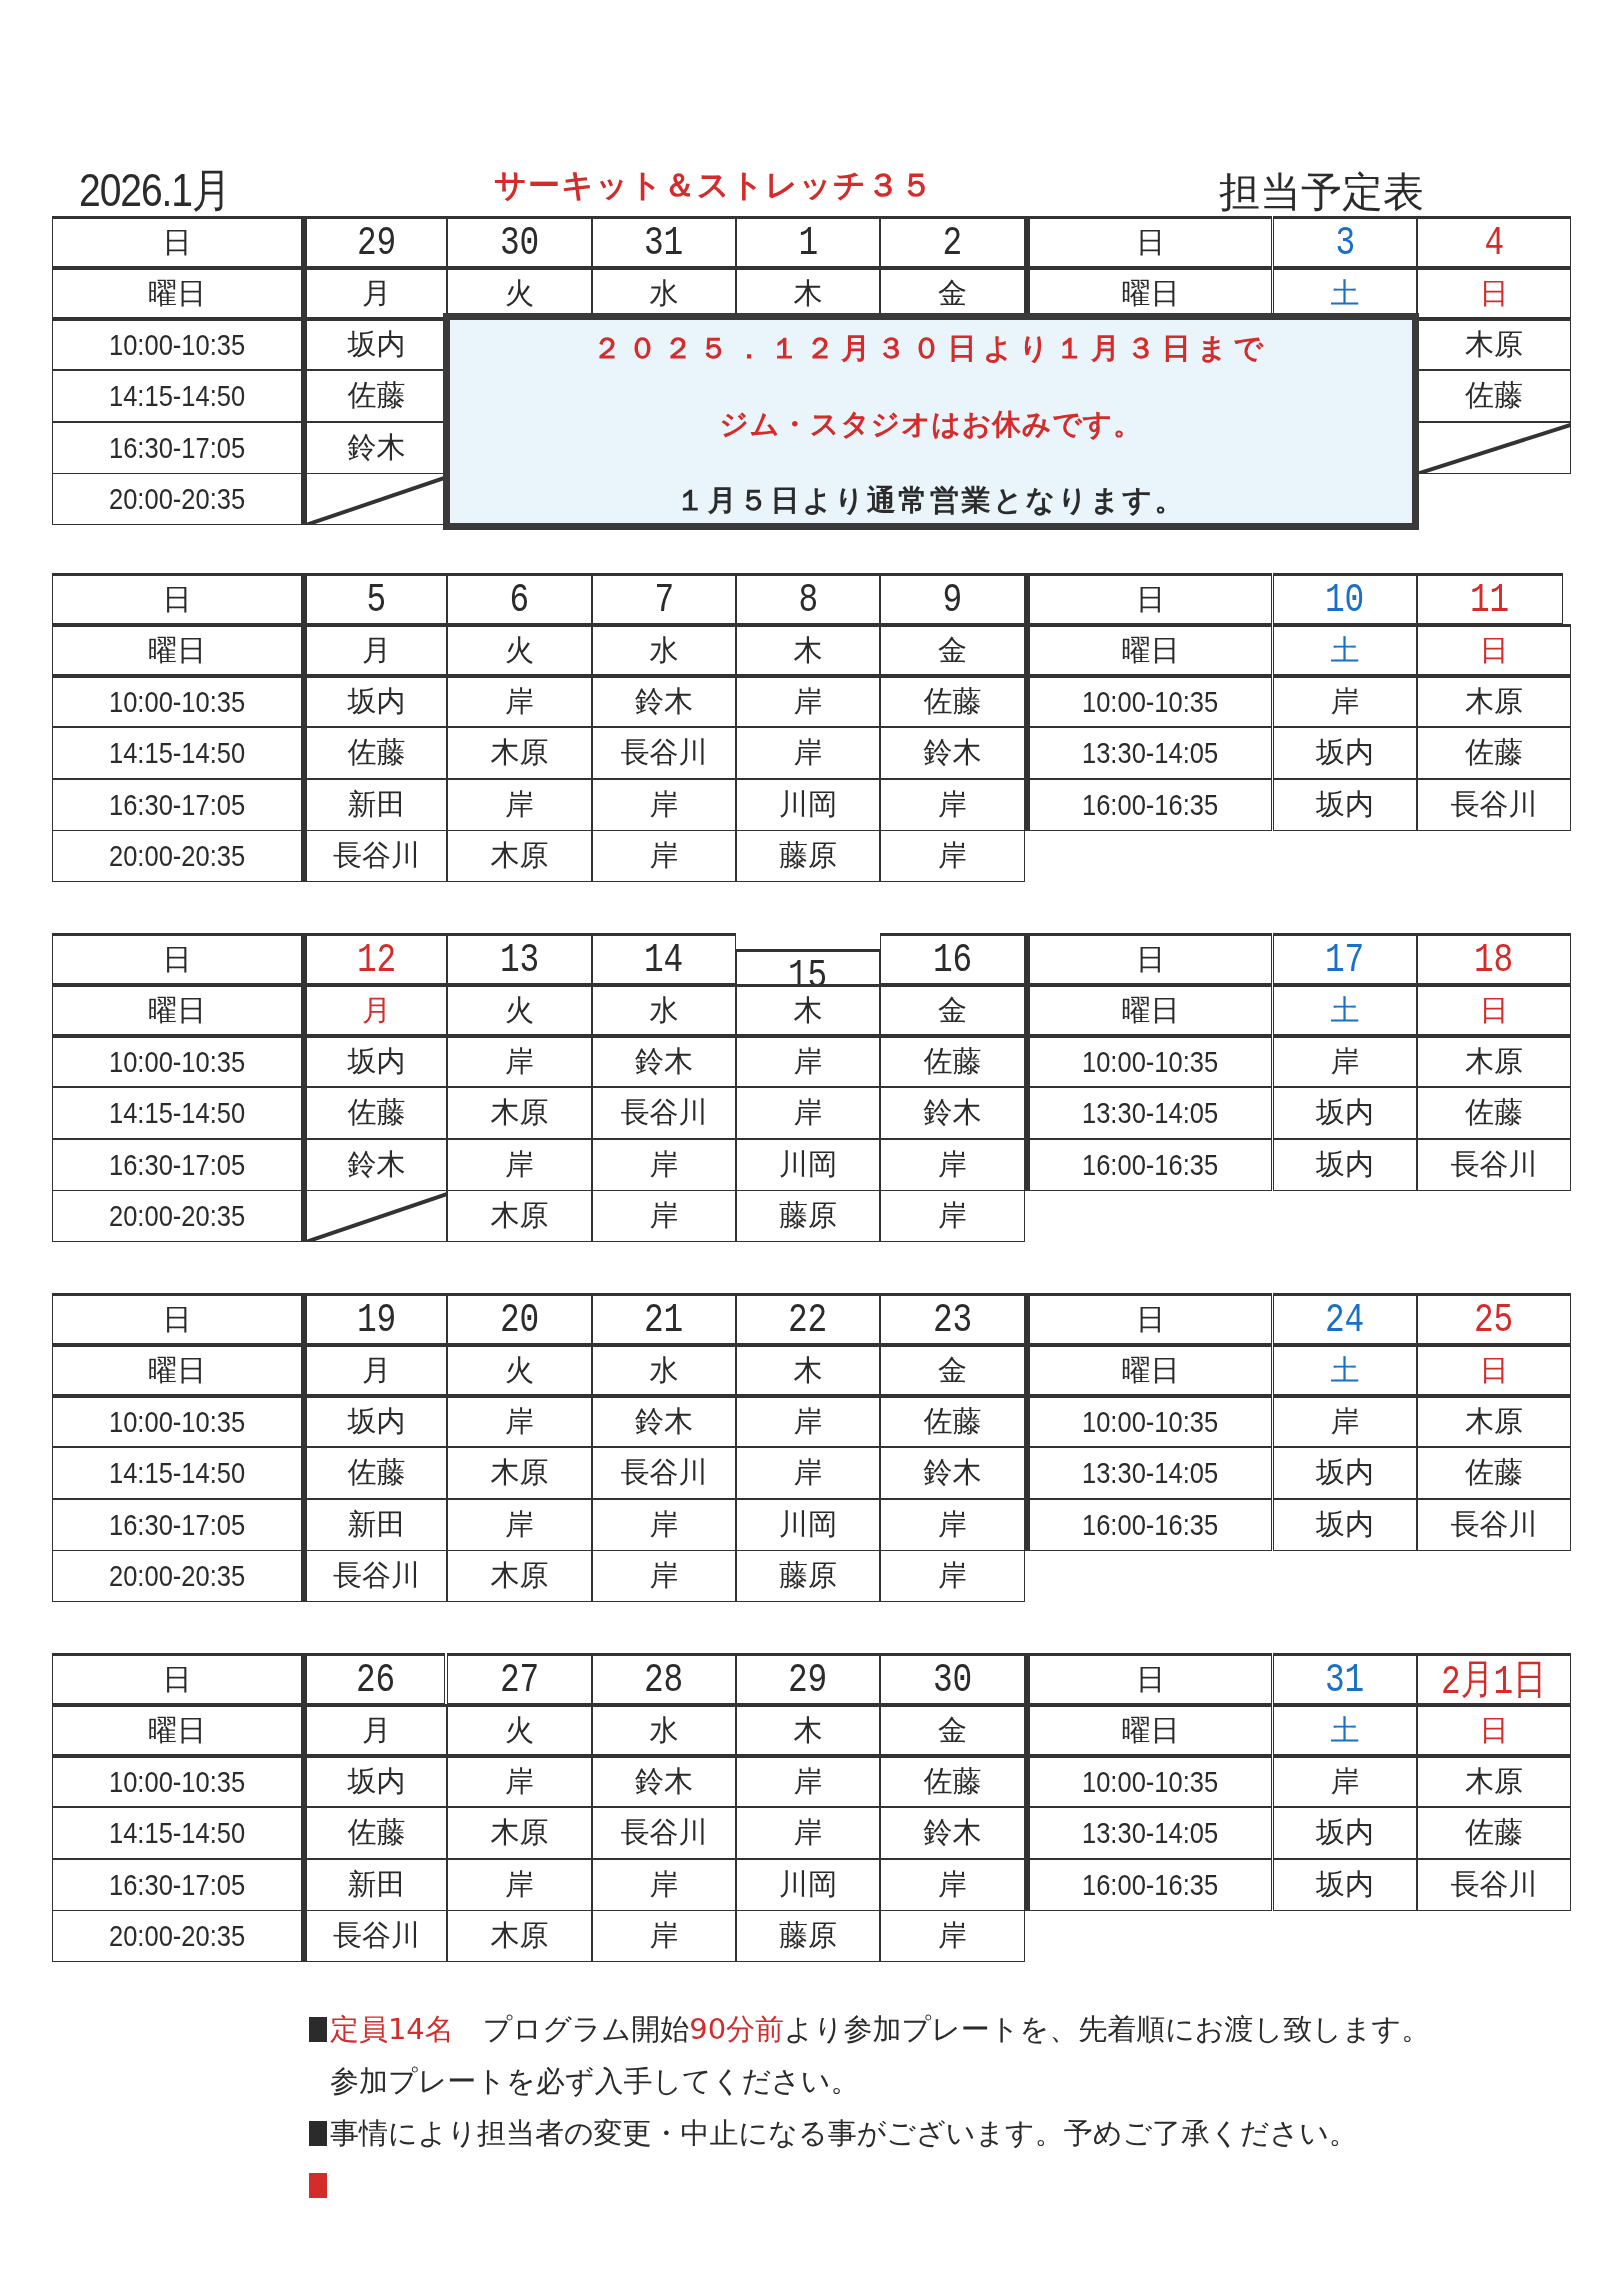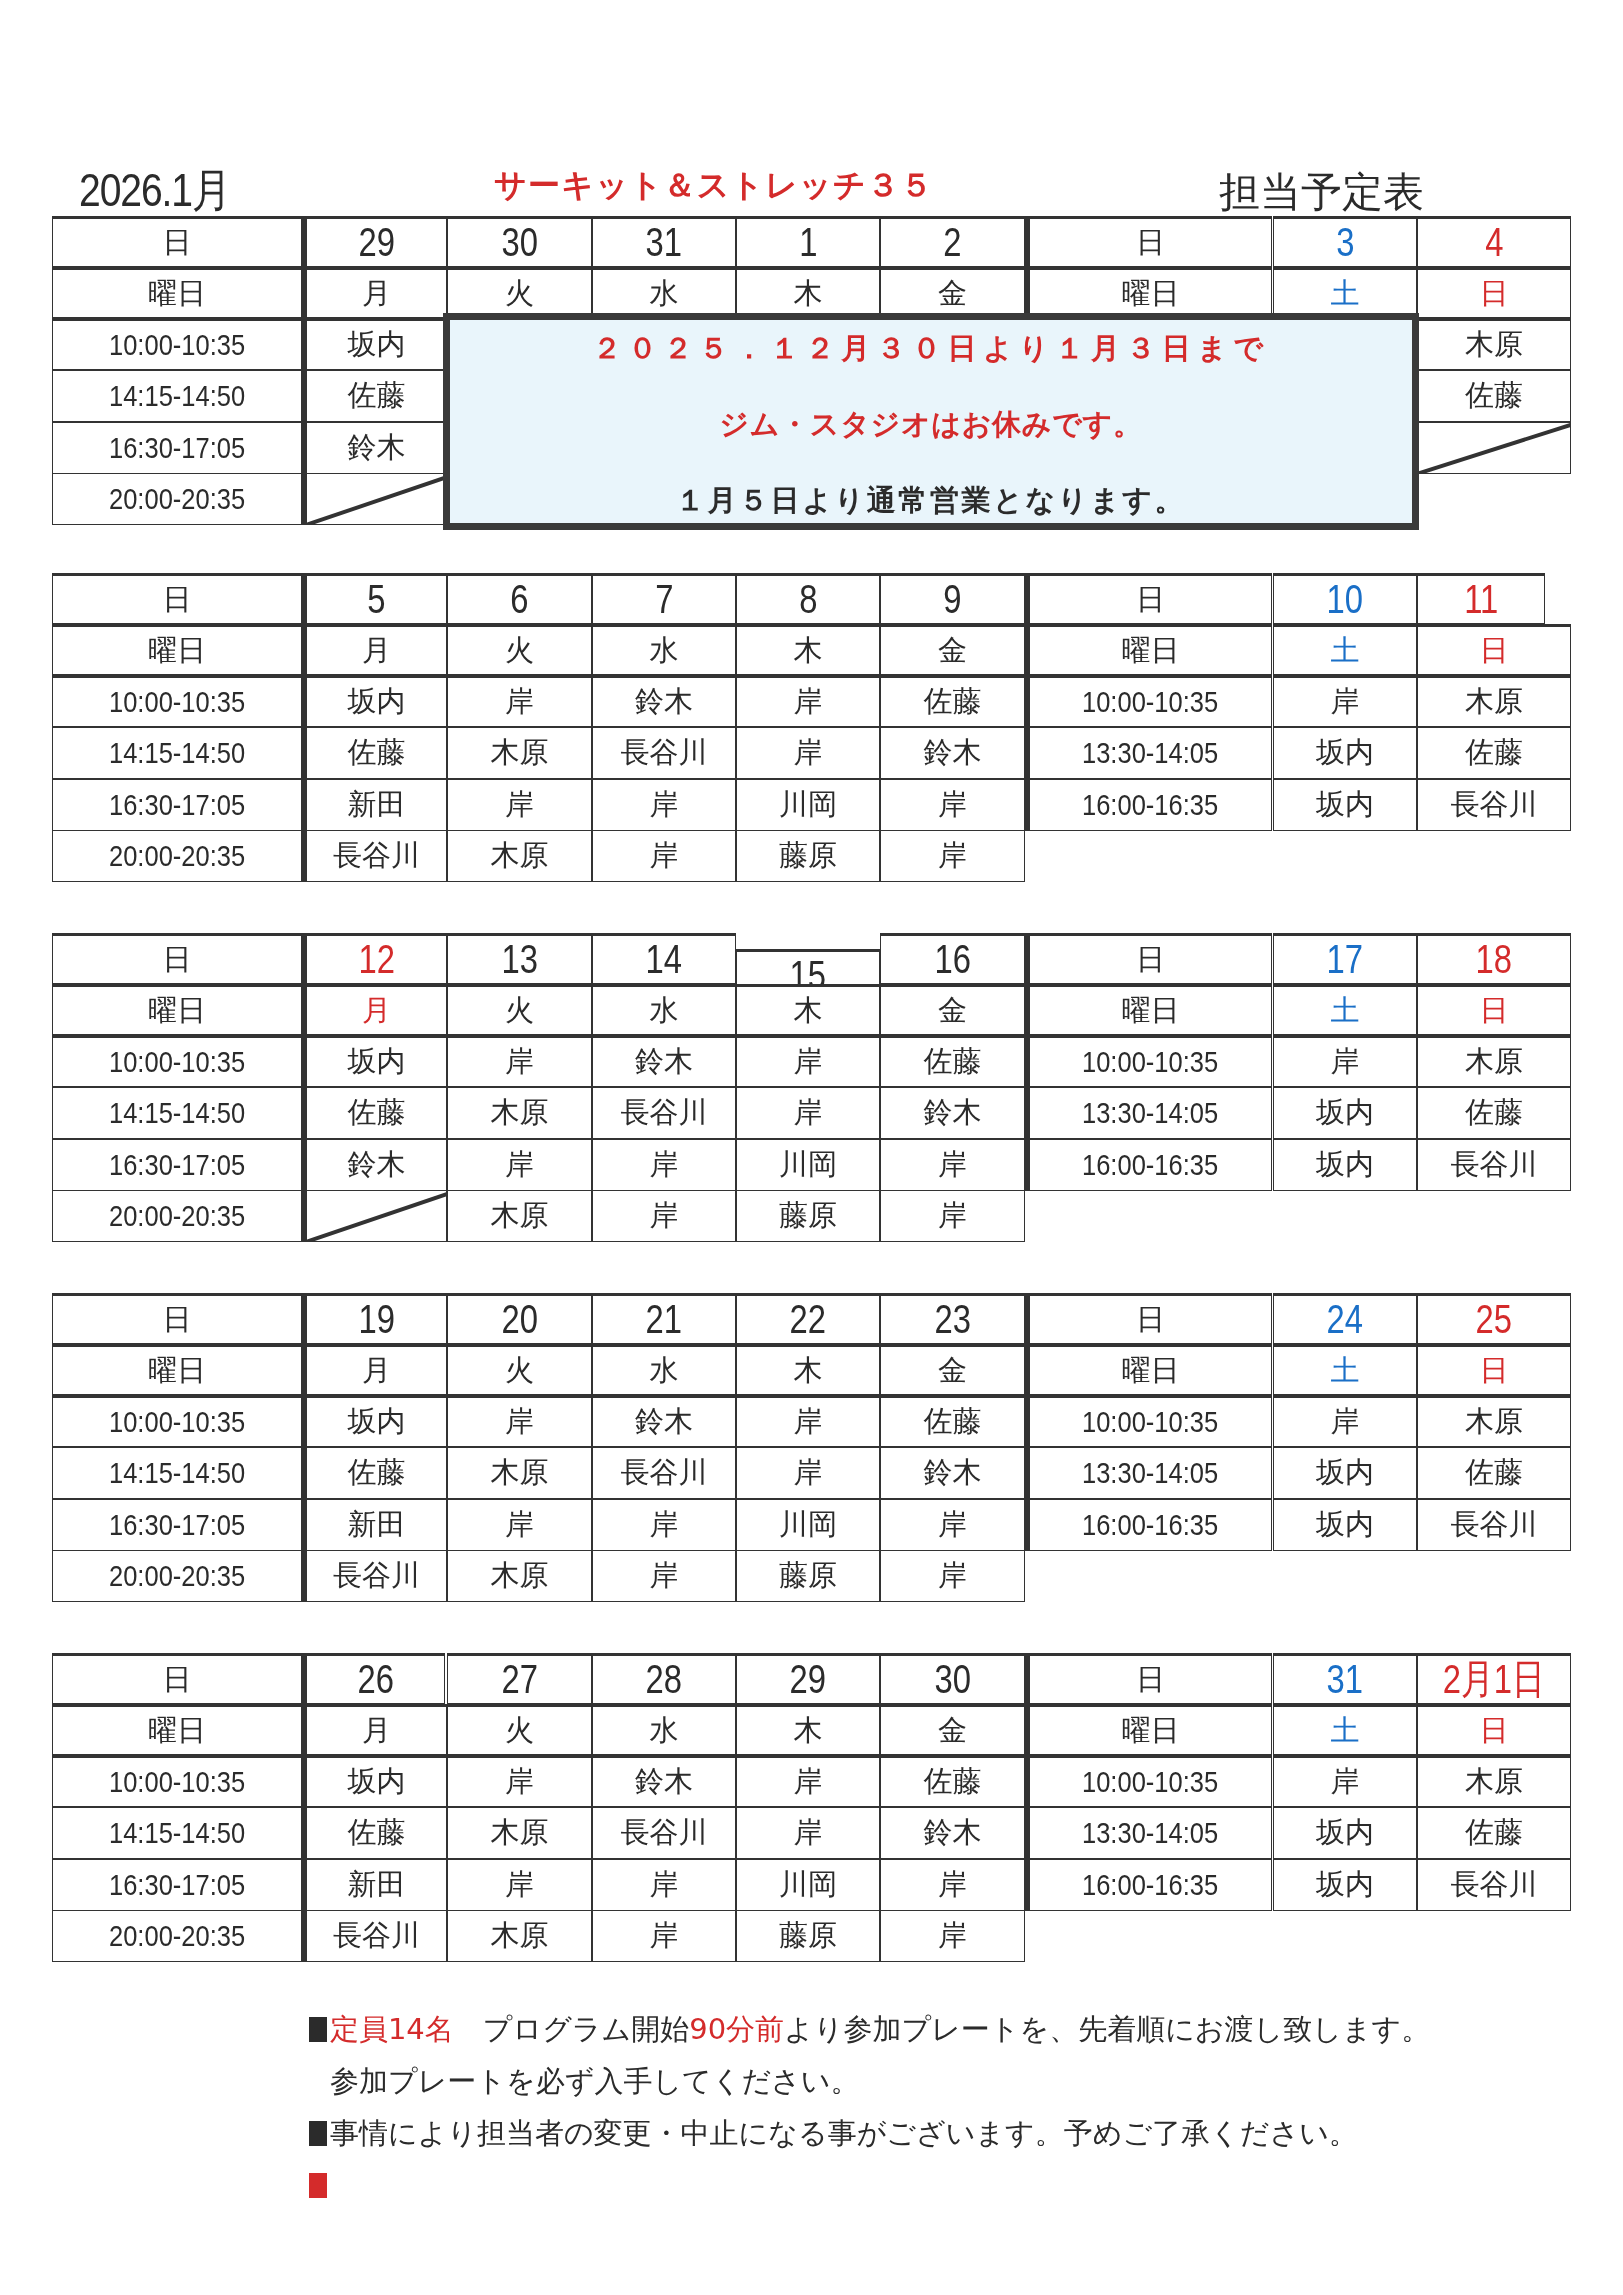--- a/index.html
+++ b/index.html
@@ -6,21 +6,21 @@
   body { width:1623px; height:2295px; position:relative; overflow:hidden;
          font-family:"DejaVu Sans","Liberation Sans",sans-serif; color:#2b2b2b; }
   .title-left { position:absolute; left:79px; top:160px; font-size:46px; letter-spacing:-1.3px;
                 font-family:"Liberation Sans Narrow","Liberation Sans",sans-serif; transform:scaleX(0.85); transform-origin:left; }
   .title-center { position:absolute; left:494px; top:164px; font-size:32px; font-weight:bold; color:#d42b2b; letter-spacing:1.3px; }
   .title-right { position:absolute; left:1219px; top:165px; font-size:41px; color:#2b2b2b; }
 
   .block { position:absolute; left:52px; width:1519px; }
   .cell { position:absolute; box-sizing:border-box; display:flex; align-items:center; justify-content:center;
           border:1.3px solid #333; background:#fff; overflow:hidden; }
-  .cell.date { font-size:41px; font-family:Liberation Sans, sans-serif; transform-origin:center; }
+  .cell.date { font-size:41px; font-family:Liberation Mono, monospace; transform-origin:center; }
   .cell .num { display:inline-block; transform:scaleX(0.8); }
   .cell.label { font-size:29px; }
   .cell.time { font-size:30px; font-family:"Liberation Sans",sans-serif; }
   .cell.time span { display:inline-block; transform:scaleX(0.85); }
   .cell.name { font-size:29px; }
   .blue { color:#1a6fc7; }
   .red { color:#d42b2b; }
   .thickL { border-left:5.9px solid #333; }
   .thickT { border-top:3.9px solid #333; }
   .slash { position:absolute; inset:0; }
@@ -257,21 +257,21 @@
       </div>
       <div class="cell label thickT thickL" style="left: 973px; top: 0px; width: 247px; height: 51px;">
         <span>日</span>
       </div>
       <div class="cell label thickT thickL" style="left: 973px; top: 51px; width: 247px; height: 51px;">
         <span>曜日</span>
       </div>
       <div class="cell date thickT blue" style="left: 1221px; top: 0px; width: 144px; height: 51px;">
         <span class="num">10</span>
       </div>
-      <div class="cell date thickT red" style="left: 1365px; top: 0px; width: 128px; height: 51px;">
+      <div class="cell date thickT red" style="left: 1365px; top: 0px; width: 146px; height: 51px;">
         <span class="num">11</span>
       </div>
       <div class="cell label thickT blue" style="left: 1221px; top: 51px; width: 144px; height: 51px;">
         <span>土</span>
       </div>
       <div class="cell label thickT red" style="left: 1365px; top: 51px; width: 154px; height: 51px;">
         <span>日</span>
       </div>
       <div class="cell time thickL thickT" style="left: 973px; top: 102px; width: 247px; height: 52px;">
         <span>10:00-10:35</span>

